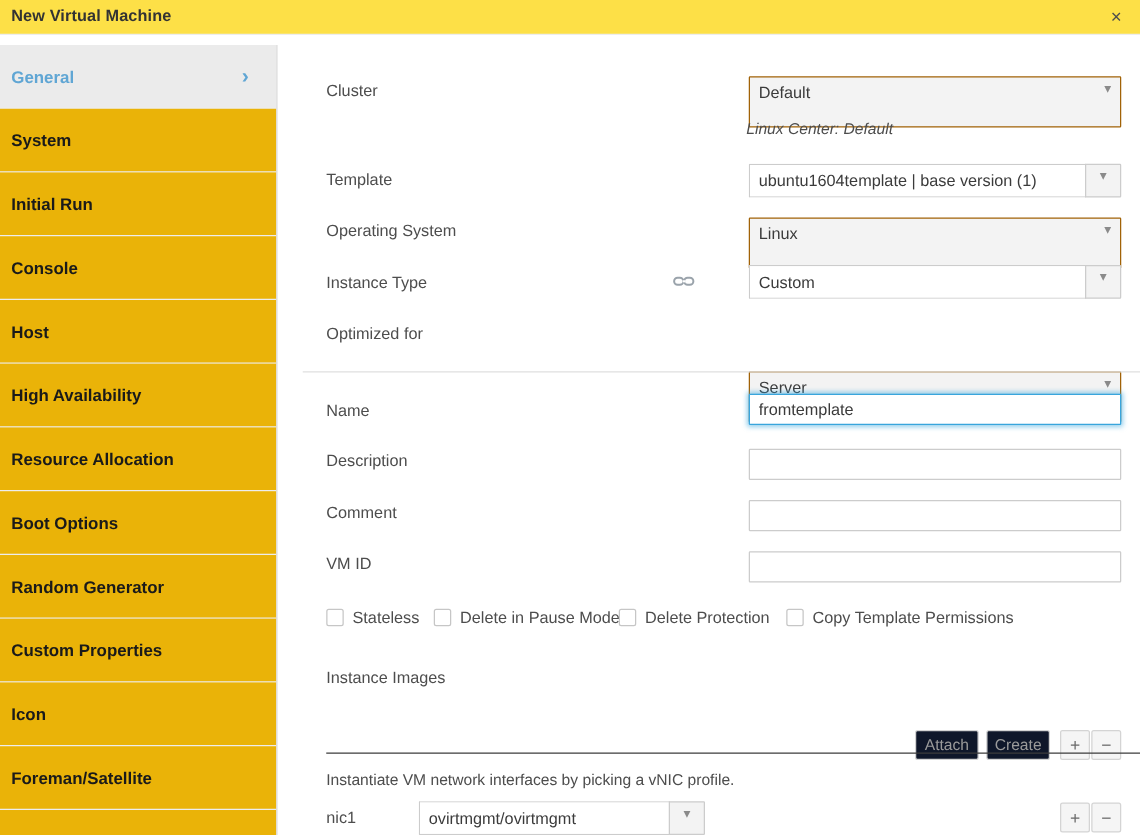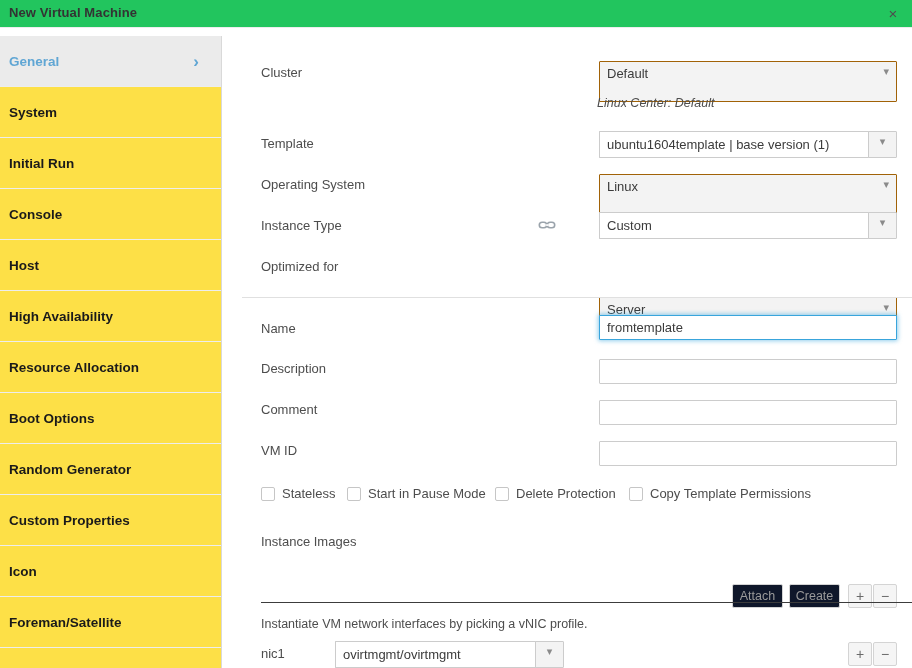--- a/index.html
+++ b/index.html
@@ -10,21 +10,21 @@
     background: #ffffff;
     font-family: "Liberation Sans", sans-serif;
     font-size: 13px;
     color: #363636;
   }
   #app { position: relative; width: 912px; height: 668px; overflow: hidden; }
 
   
   .titlebar {
     position: absolute; left: 0; top: 0; width: 912px; height: 28px;
-    background: #22c55e;
+    background: #fde047;
     border-bottom: 1px solid #ededed;
   }
   .titlebar-text {
     position: absolute; left: 9px; top: 5px;
     font-size: 13px; font-weight: bold; color: #333333;
     letter-spacing: .1px;
   }
   .close-btn {
     position: absolute; right: 8px; top: 2px;
     width: 22px; height: 22px;
@@ -42,21 +42,21 @@
   }
   .side-item {
     position: relative;
     height: 51px;
     border-bottom: 1px solid #ededed;
     display: flex; align-items: center;
     padding-left: 9px;
     font-size: 13.5px; font-weight: bold;
     color: #1a1a1a;
     cursor: pointer;
-    background: #fde047;
+    background: #eab308;
   }
   .side-item.active {
     background: #ebebeb;
     color: #60a6d4;
   }
   .side-item .chev {
     position: absolute; right: 22px; top: 50%;
     transform: translateY(-50%);
     color: #60a6d4;
     font-size: 17px;
@@ -328,21 +328,21 @@
       <div class="txt" style="left:357px; top:4px;" title=""></div>
     </div>
 
     <div class="row" style="top:458px; height:22px;">
       <div class="cbwrap" style="left:19px;">
         <span class="cb"></span>
         <span class="cblabel">Stateless</span>
       </div>
       <div class="cbwrap" style="left:105px;">
         <span class="cb"></span>
-        <span class="cblabel">Start in Pause Mode</span>
+        <span class="cblabel">Delete in Pause Mode</span>
       </div>
       <div class="cbwrap" style="left:253px;">
         <span class="cb"></span>
         <span class="cblabel">Delete Protection</span>
       </div>
       <div class="cbwrap" style="left:387px;">
         <span class="cb"></span>
         <span class="cblabel">Copy Template Permissions</span>
       </div>
     </div>

